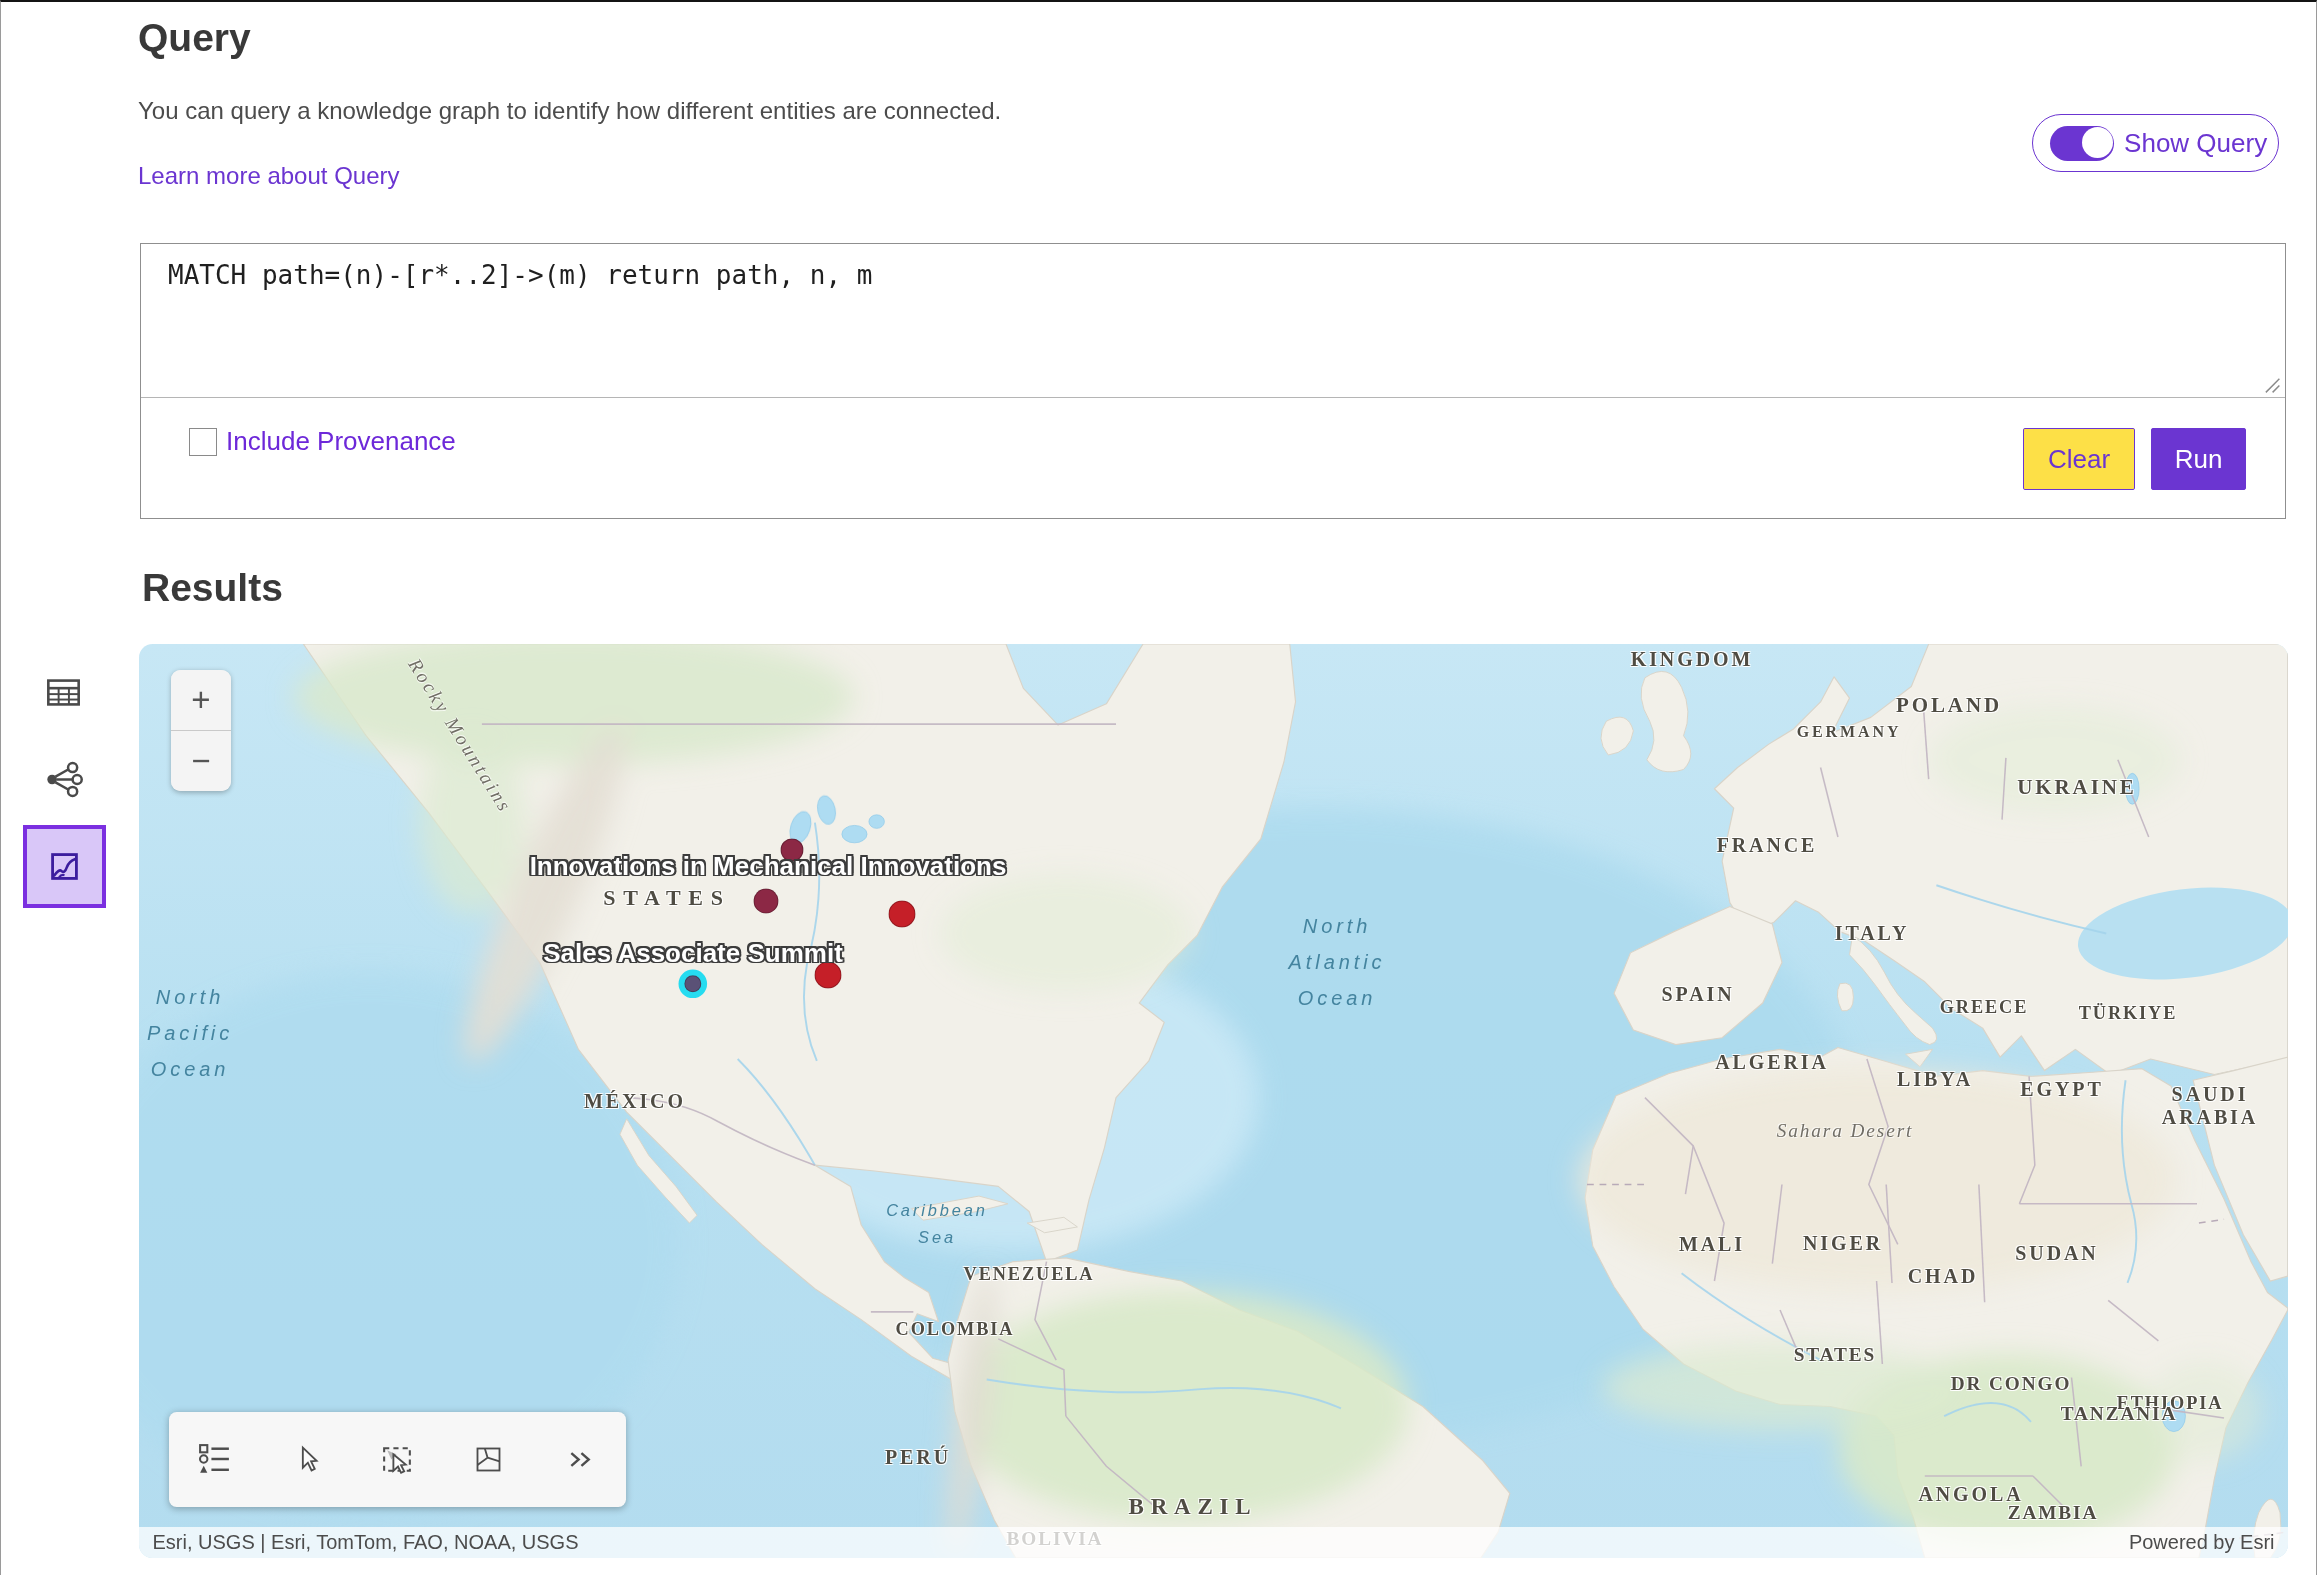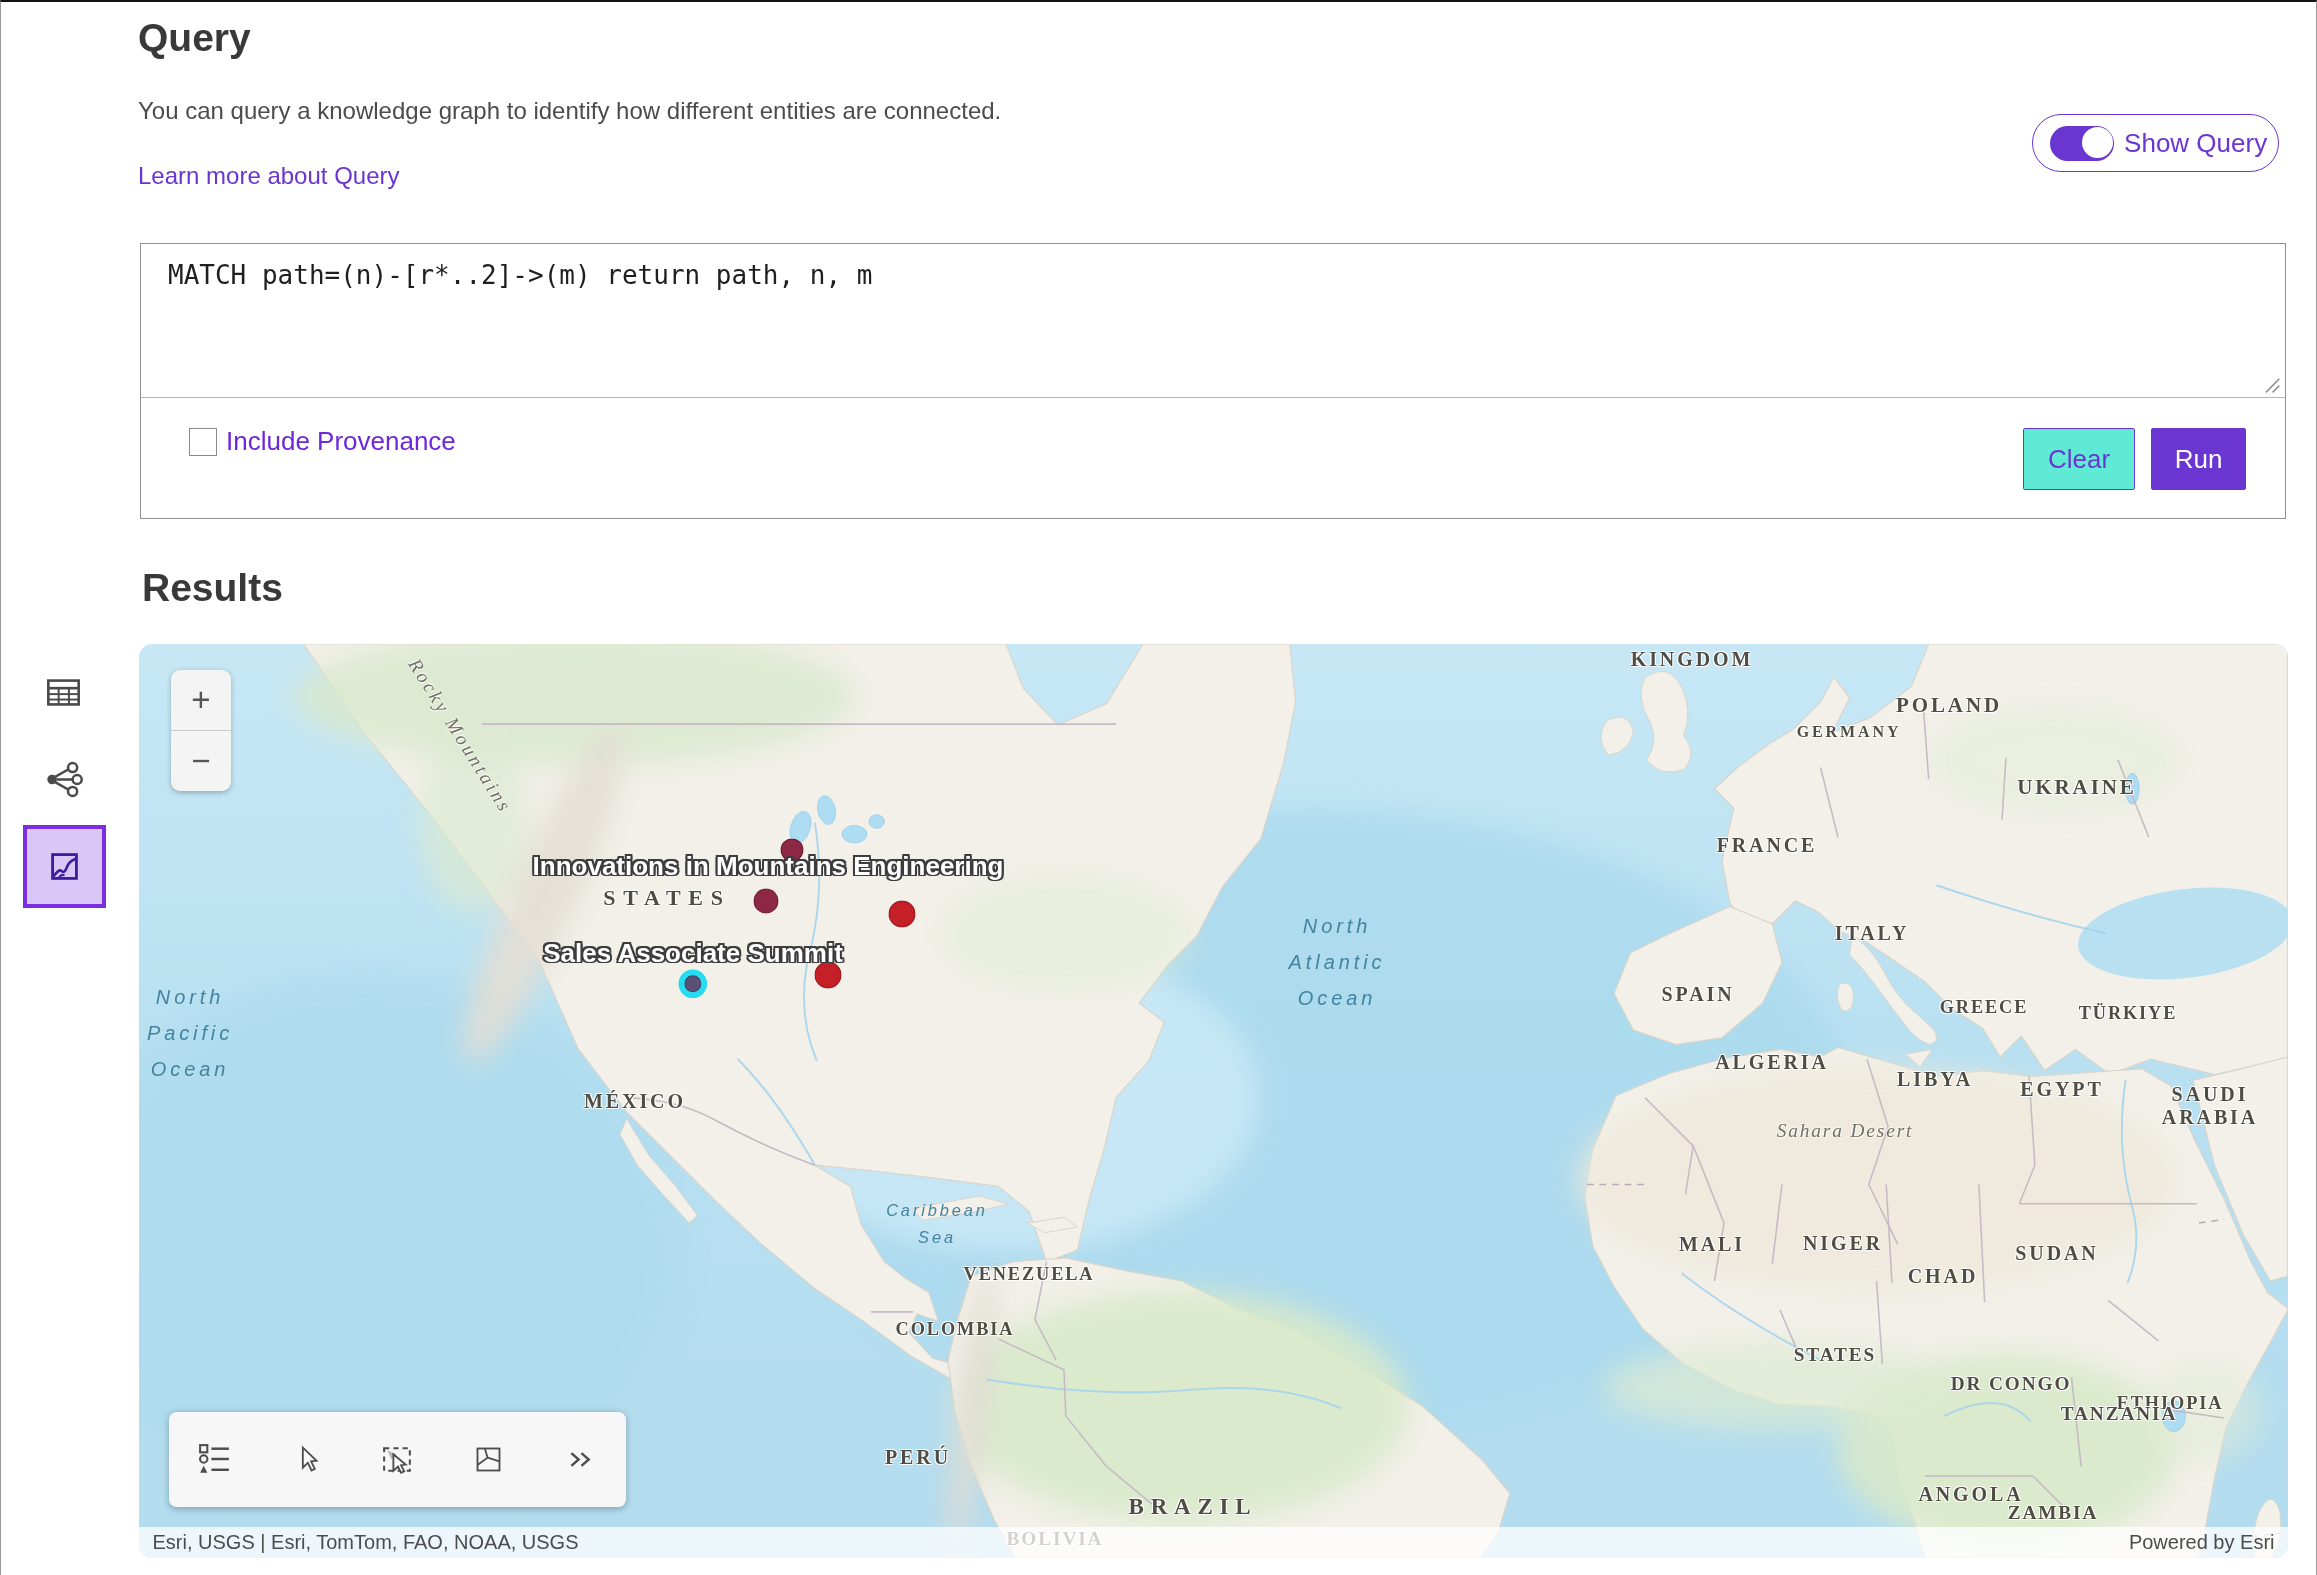--- a/index.html
+++ b/index.html
@@ -24,21 +24,21 @@
   
   .qpanel{left:139px;top:241px;width:2146px;height:276px;border:1.9px solid #8f8f8f;box-sizing:border-box;background:#fff;padding-left:28px;}
   .qtext{position:absolute;left:25px;top:13.5px;width:2076px;height:124px;border:none;outline:none;resize:none;
       font-family:"DejaVu Sans Mono","Liberation Mono",monospace;font-size:26px;color:#1f1f1f;background:transparent;}
   .qdivider{position:absolute;left:0;top:153px;width:100%;height:0;border-top:1.4px solid #b5b5b5;}
   .grip{position:absolute;right:3.9px;top:131px;width:19.3px;height:19.3px;cursor:nwse-resize;}
   .chkrow{position:absolute;left:48px;top:182px;display:flex;align-items:center;}
   .chk{width:28px;height:28px;border:1.4px solid #8a8a8a;background:#fff;appearance:none;-webkit-appearance:none;margin:0;cursor:pointer;}
   .chklabel{font-size:26px;color:#6d28d9;margin-left:9px;}
   .btn{position:absolute;top:184px;height:62px;box-sizing:border-box;font-size:26px;display:flex;align-items:center;justify-content:center;cursor:pointer;border-radius:1.9px;}
-  .btn-clear{left:1882px;width:112px;background:#5eead4;border:1.9px solid #6b35d1;color:#6b35d1;}
+  .btn-clear{left:1882px;width:112px;background:#fde047;border:1.9px solid #6b35d1;color:#6b35d1;}
   .btn-run{left:2010px;width:95px;background:#6b35d1;border:1.9px solid #6b35d1;color:#fff;}
 
   
   .side-btn{width:83px;height:83px;display:flex;align-items:center;justify-content:center;cursor:pointer;box-sizing:border-box;}
   .side-sel{border:4.8px solid #7b2fe0;background:#d9c7f8;}
 
   
   .map{left:138px;top:642px;width:2149px;height:914px;border-radius:13.5px;overflow:hidden;
        background:linear-gradient(180deg,#c7e7f5 0%,#b8e0f1 45%,#b3dcef 100%);}
   .map svg.base{position:absolute;left:0;top:0;}
@@ -285,21 +285,21 @@
         <div class="olabel" style="left: 51px; top: 389px; font-size: 20px; line-height: 36px; letter-spacing: 3.9px; white-space: pre-line;">North
 Pacific
 Ocean</div>
         <div class="olabel" style="left: 1198px; top: 318px; font-size: 20px; line-height: 36px; letter-spacing: 3.9px; white-space: pre-line;">North
 Atlantic
 Ocean</div>
         <div class="olabel" style="left: 798px; top: 580px; font-size: 16.4px; line-height: 27px; letter-spacing: 2.9px; white-space: pre-line;">Caribbean
 Sea</div>
         <div class="rlabel" style="left: 321px; top: 92px; font-size: 19.3px; letter-spacing: 2.9px; transform: translate(-50%, -50%) rotate(58deg);">Rocky Mountains</div>
         <div class="rlabel" style="left: 1706px; top: 487px; font-size: 19.3px; letter-spacing: 1.9px; transform: translate(-50%, -50%) rotate(0deg);">Sahara Desert</div>
-        <div class="elabel" style="left: 629px; top: 222px; font-size: 26px;">Innovations in Mountains Engineering</div>
+        <div class="elabel" style="left: 629px; top: 222px; font-size: 26px;">Innovations in Mechanical Innovations</div>
         <div class="elabel" style="left: 554px; top: 309px; font-size: 26px;">Sales Associate Summit</div>
         <div class="marker" style="left: 653px; top: 206px; width: 21px; height: 21px; background: rgb(140, 40, 69); border: 1.4px solid rgba(0, 0, 0, 0.25);"></div>
         <div class="marker" style="left: 627px; top: 257px; width: 23px; height: 23px; background: rgb(140, 40, 69); border: 1.4px solid rgba(0, 0, 0, 0.25);"></div>
         <div class="marker" style="left: 763px; top: 270px; width: 25px; height: 25px; background: rgb(197, 31, 40); border: 1.4px solid rgba(0, 0, 0, 0.25);"></div>
         <div class="marker" style="left: 689px; top: 331px; width: 25px; height: 25px; background: rgb(197, 31, 40); border: 1.4px solid rgba(0, 0, 0, 0.25);"></div>
         <div class="marker" style="left: 554px; top: 340px; width: 15.4px; height: 15.4px; background: rgb(90, 81, 118); border: 1.4px solid rgba(0, 0, 0, 0.25); box-shadow: rgb(38, 220, 240) 0px 0px 0px 5.8px;"></div>
       </div>
 
     <div class="zoomctl">
       <div class="zbtn">+</div>

